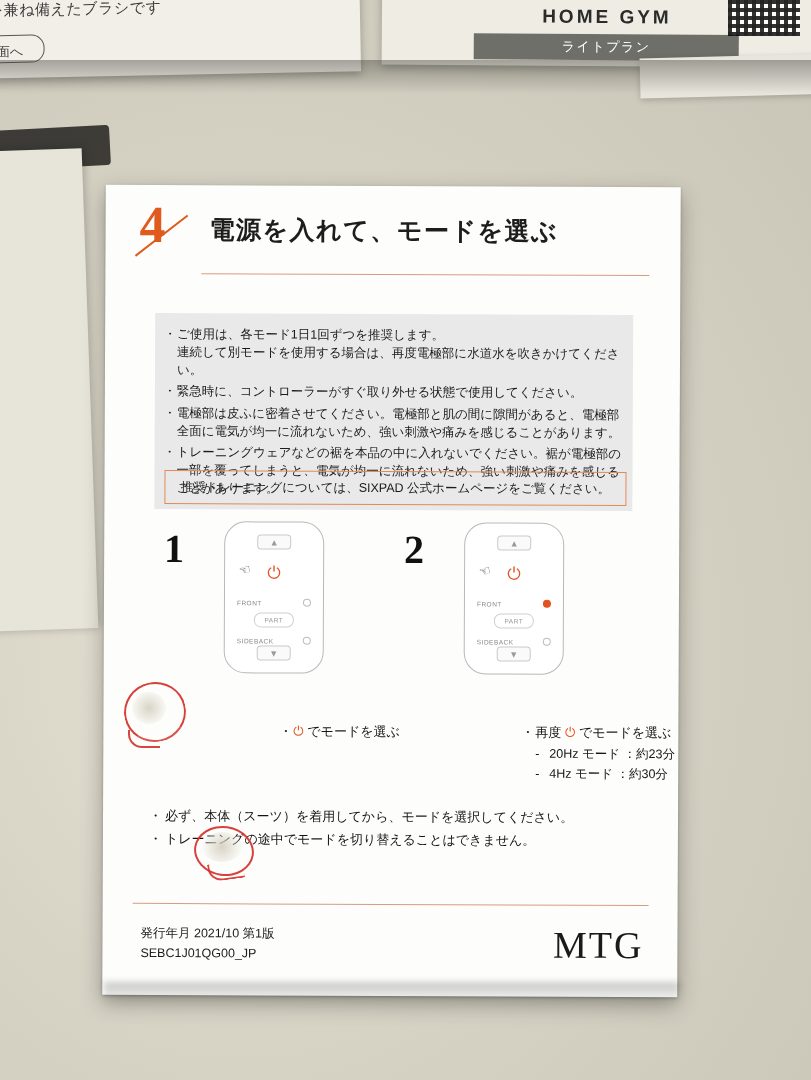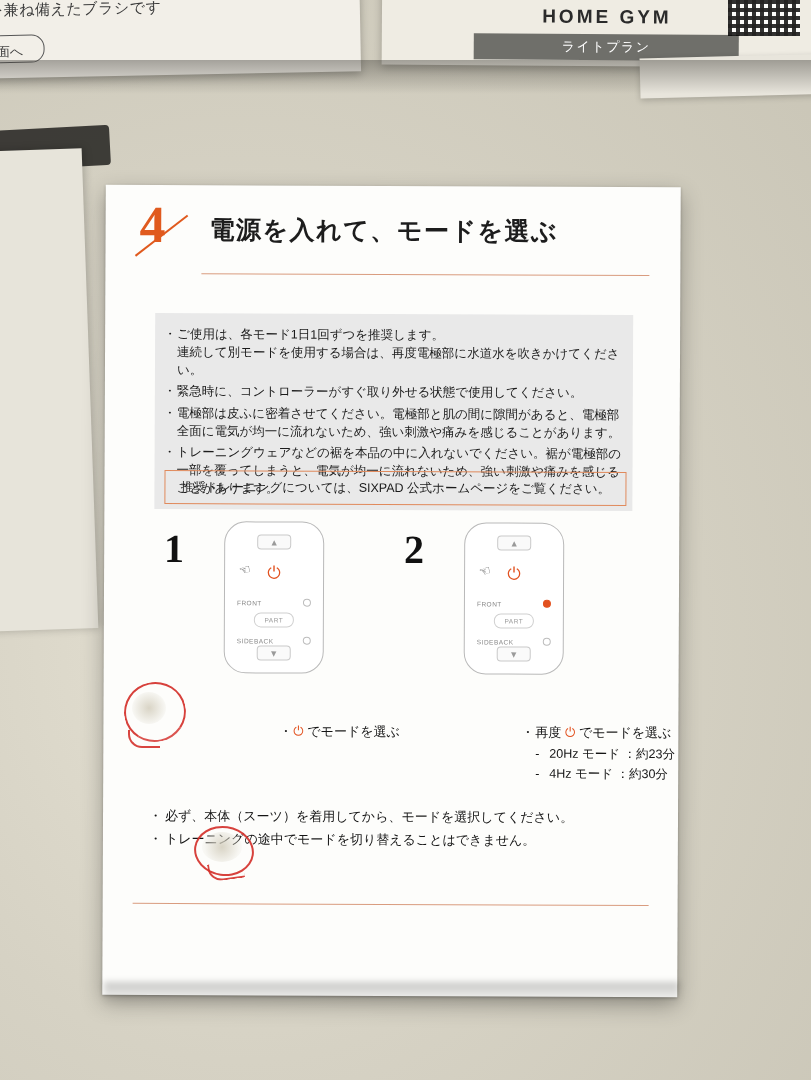--- a/index.html
+++ b/index.html
@@ -544,20 +544,25 @@
           <div class="b">・</div>
           <div>必ず、本体（スーツ）を着用してから、モードを選択してください。</div>
         </div>
         <div class="row">
           <div class="b">・</div>
           <div>トレーニングの途中でモードを切り替えることはできません。</div>
         </div>
       </div>
 
       <div class="footer-rule"></div>
+      <div class="footer-left">
+        <div>発行年月 2021/10 第1版</div>
+        <div>SEBC1J01QG00_JP</div>
+      </div>
+      <div class="mtg">MTG</div>
 
     </div>
   </div>
 
   <div class="smudge smudge1"></div>
   <div class="circ circ1"></div>
   <div class="circ1-tail"></div>
 
   <div class="smudge smudge2"></div>
   <div class="circ circ2"></div>

